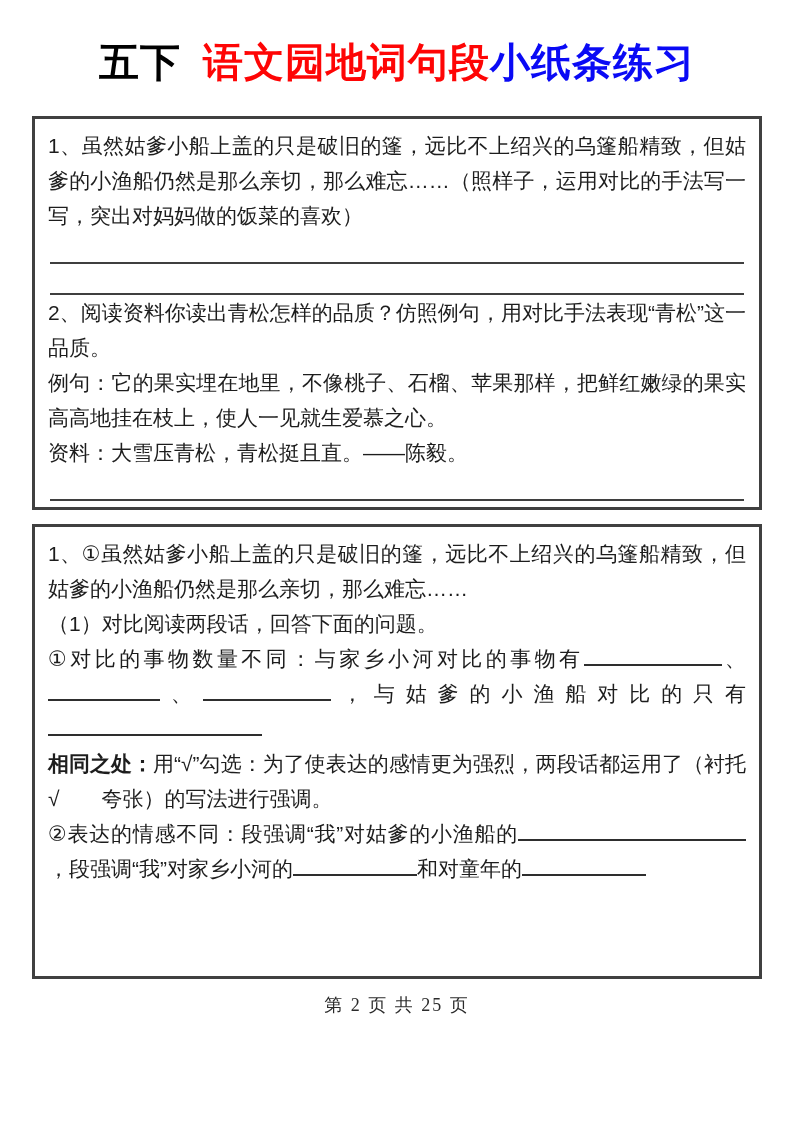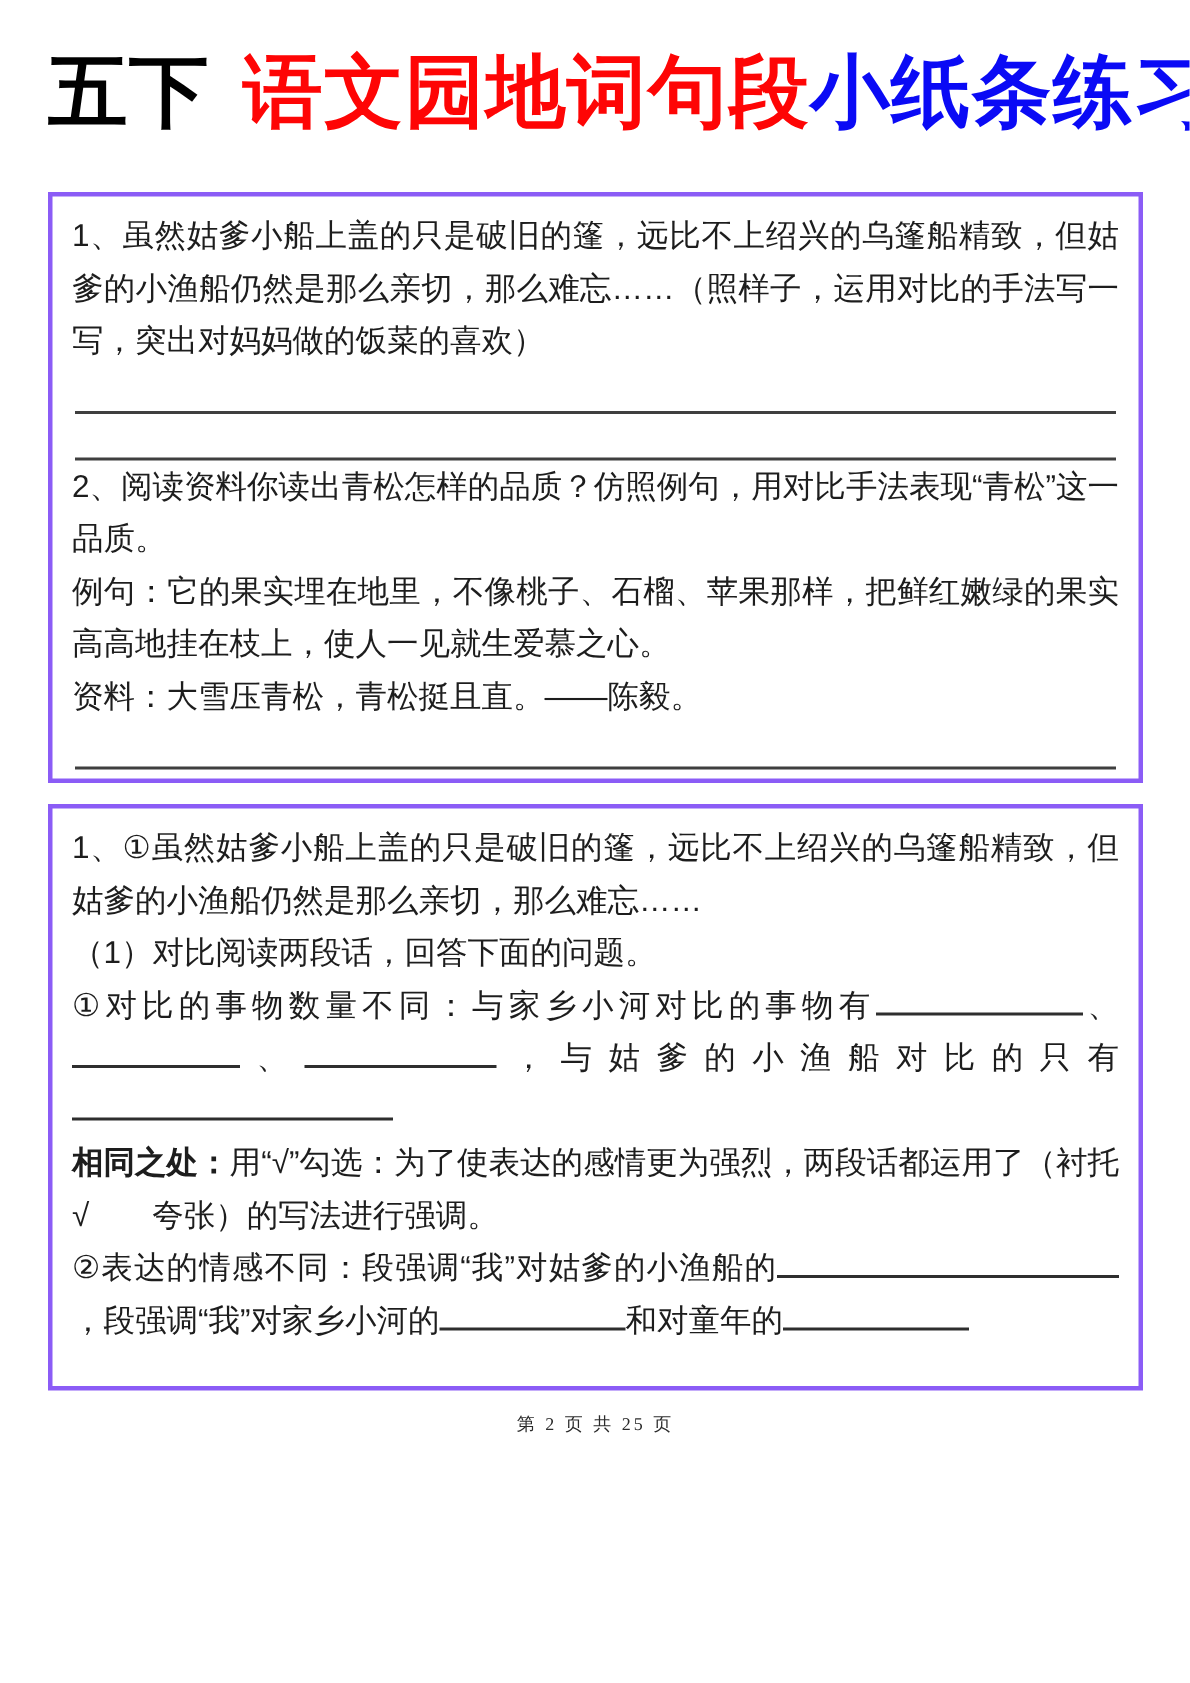--- a/index.html
+++ b/index.html
@@ -6,38 +6,38 @@
   html,body { background:#ffffff; }
   body {
     width:793px; height:1122px; overflow:hidden;
     font-family:"Liberation Sans","DejaVu Sans",sans-serif;
     color:#1d1d1d;
   }
   .page { position:relative; width:793px; height:1122px; padding:28px 31px 0 32px; background:#fff; }
 
   
   .title {
-    text-align:center; font-weight:bold; font-size:53px; line-height:68px;
-    letter-spacing:1px; white-space:nowrap; margin-bottom:32px;
+    text-align:center; font-weight:bold; font-size:40px; line-height:68px;
+    letter-spacing:1px; white-space:nowrap; margin-bottom:20px;
   }
   .t-grade { color:#000000; margin-right:22px; }
   .t-topic { color:#fe0505; }
   .t-suffix { color:#0a0af5; }
 
   
   .box {
-    border:3px solid #8b5cf6; background:#fff;
+    border:3px solid #404040; background:#fff;
     padding:9px 13px 0 13px;
     font-size:21px; line-height:35px;
     text-align:justify;
     margin-bottom:14px;
     overflow:hidden;
   }
   .box1 { height:394px; }
-  .box2 { height:391px; }
+  .box2 { height:455px; }
   .para { margin:0; }
   .bold { font-weight:bold; }
 
   
   .anslines { padding:0 2px; }
   .ansline { height:31px; border-bottom:2px solid #3f3f3f; }
   .anslines.last { margin-bottom:4px; }
 
   
   .blank {
@@ -48,21 +48,21 @@
   .bw-b { width:112px; }
   .bw-c { width:128px; }
   .bw-d { width:214px; }
   .bw-e { width:228px; }
   .bw-f { width:124px; }
 
   
   .footer {
     text-align:center; margin-top:7px;
     font-family:"Liberation Serif","DejaVu Serif",serif;
-    font-size:12px; color:#2b2b2b; letter-spacing:2px;
+    font-size:18px; color:#2b2b2b; letter-spacing:2px;
   }
 </style>
 </head>
 <body>
 
 <div class="page">
 
   <div class="title">
     <span class="t-grade">五下</span><span class="t-topic">语文园地词句段</span><span class="t-suffix">小纸条练习</span>
   </div>

